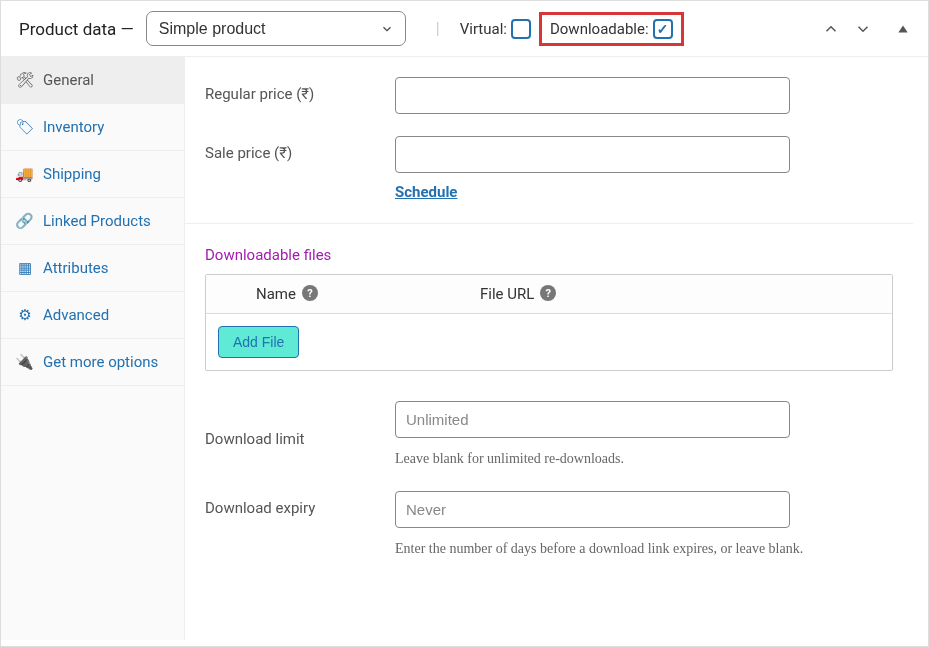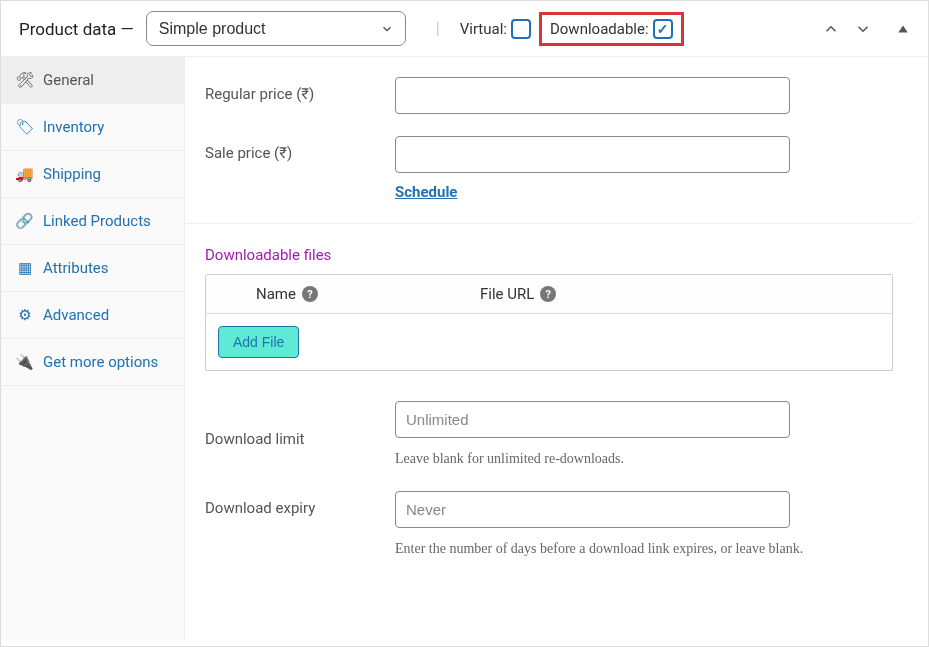--- a/index.html
+++ b/index.html
@@ -26,21 +26,21 @@
 .row { display: flex; align-items: flex-start; margin-bottom: 22px; }
 .row-label { width: 190px; font-size: 15px; color: #555; padding-top: 8px; }
 .row-body { flex: 1; }
 .text-input { width: 100%; max-width: 395px; border: 1px solid #888; border-radius: 4px; padding: 9px 10px; font-size: 15px; color: #333; }
 .text-input::placeholder { color: #888; }
 .link { color: #2271b1; text-decoration: underline; font-size: 15px; display: inline-block; margin-top: 10px; font-weight: bold; }
 .hr { border: none; border-top: 1px solid #eee; margin: 0 -20px 22px -20px; }
 .section-label { font-size: 15px; color: #a21caf; margin-bottom: 10px; }
 .dl-table { border: 1px solid #ccc; border-radius: 2px; }
 .dl-head { display: flex; border-bottom: 1px solid #ddd; background: #fdfdfd; }
-.dl-col { padding: 10px 14px; font-size: 15px; color: #333; display: flex; align-items: center; gap: 6px; }
+.dl-col { padding: 10px 14px; font-size: 15px; color: #333; display: flex; gap: 6px; }
 .dl-col.name { width: 260px; padding-left: 50px;}
 .dl-foot { padding: 12px; }
 .btn { border: 1px solid #2271b1; color: #2271b1; background: #5eead4; padding: 7px 14px; border-radius: 4px; font-size: 14px; cursor: pointer; }
 .help-icon { display: inline-flex; width: 16px; height: 16px; border-radius: 50%; background: #777; color: #fff; font-size: 11px; align-items: center; justify-content: center; font-weight: bold; }
 .helper { font-size: 14px; color: #666; margin-top: 10px; max-width: 460px; line-height: 1.5; font-family: Liberation Serif, serif; }
 svg { display: block; }
 </style>
 </head>
 <body>
 

